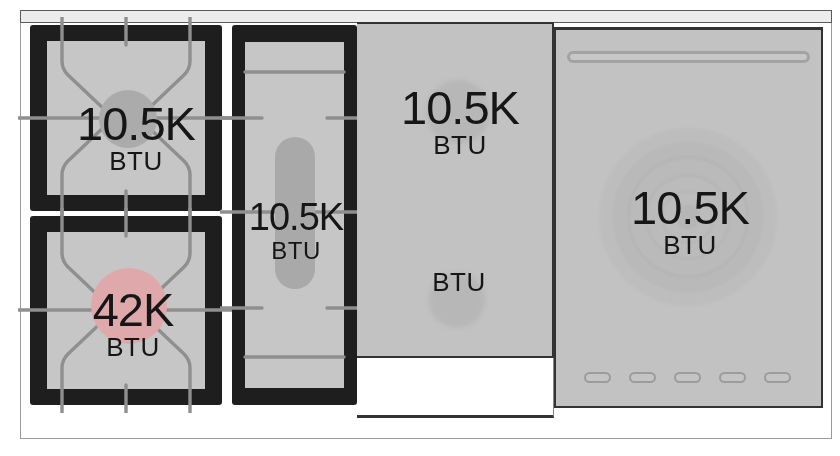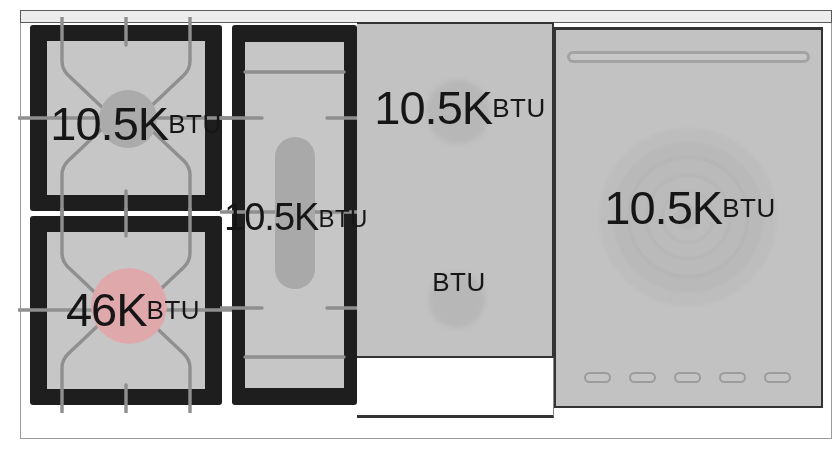--- a/index.html
+++ b/index.html
@@ -53,21 +53,21 @@
     position:absolute;left:28px;top:341px;width:207px;height:12px;
     display:flex;justify-content:space-between;align-items:center;
   }
   .touch-pill{
     width:27px;height:11px;border:2px solid #9c9c9c;border-radius:6px;
     background:#c4c4c4;box-sizing:border-box;
   }
   
   .label{
     position:absolute;transform:translateX(-50%);
-    display:flex;align-items:center;
+    display:flex;flex-direction:column;align-items:center;
     color:#161616;z-index:6;white-space:nowrap;cursor:default;
   }
   .label .power{font-size:47px;line-height:1;letter-spacing:-1px;}
   .label .unit{font-size:26px;line-height:1;margin-top:1px;letter-spacing:0.5px;}
   .label.small .power{font-size:38px;}
   .label.small .unit{font-size:24px;margin-top:3px;}
   #zone-left-rear{left:136px;top:100px;}
   #zone-left-front{left:133px;top:286px;}
   #zone-center-oval{left:296px;top:198px;}
   #zone-griddle-rear{left:460px;top:84px;}
@@ -144,21 +144,21 @@
       <div class="touch-pill"></div>
     </div>
   </div>
 
   <div class="label" id="zone-left-rear">
     <span class="power">10.5K</span>
     <span class="unit">BTU</span>
   </div>
 
   <div class="label" id="zone-left-front">
-    <span class="power">46K</span>
+    <span class="power">42K</span>
     <span class="unit">BTU</span>
   </div>
 
   <div class="label small" id="zone-center-oval">
     <span class="power">10.5K</span>
     <span class="unit">BTU</span>
   </div>
 
   <div class="label" id="zone-griddle-rear">
     <span class="power">10.5K</span>

